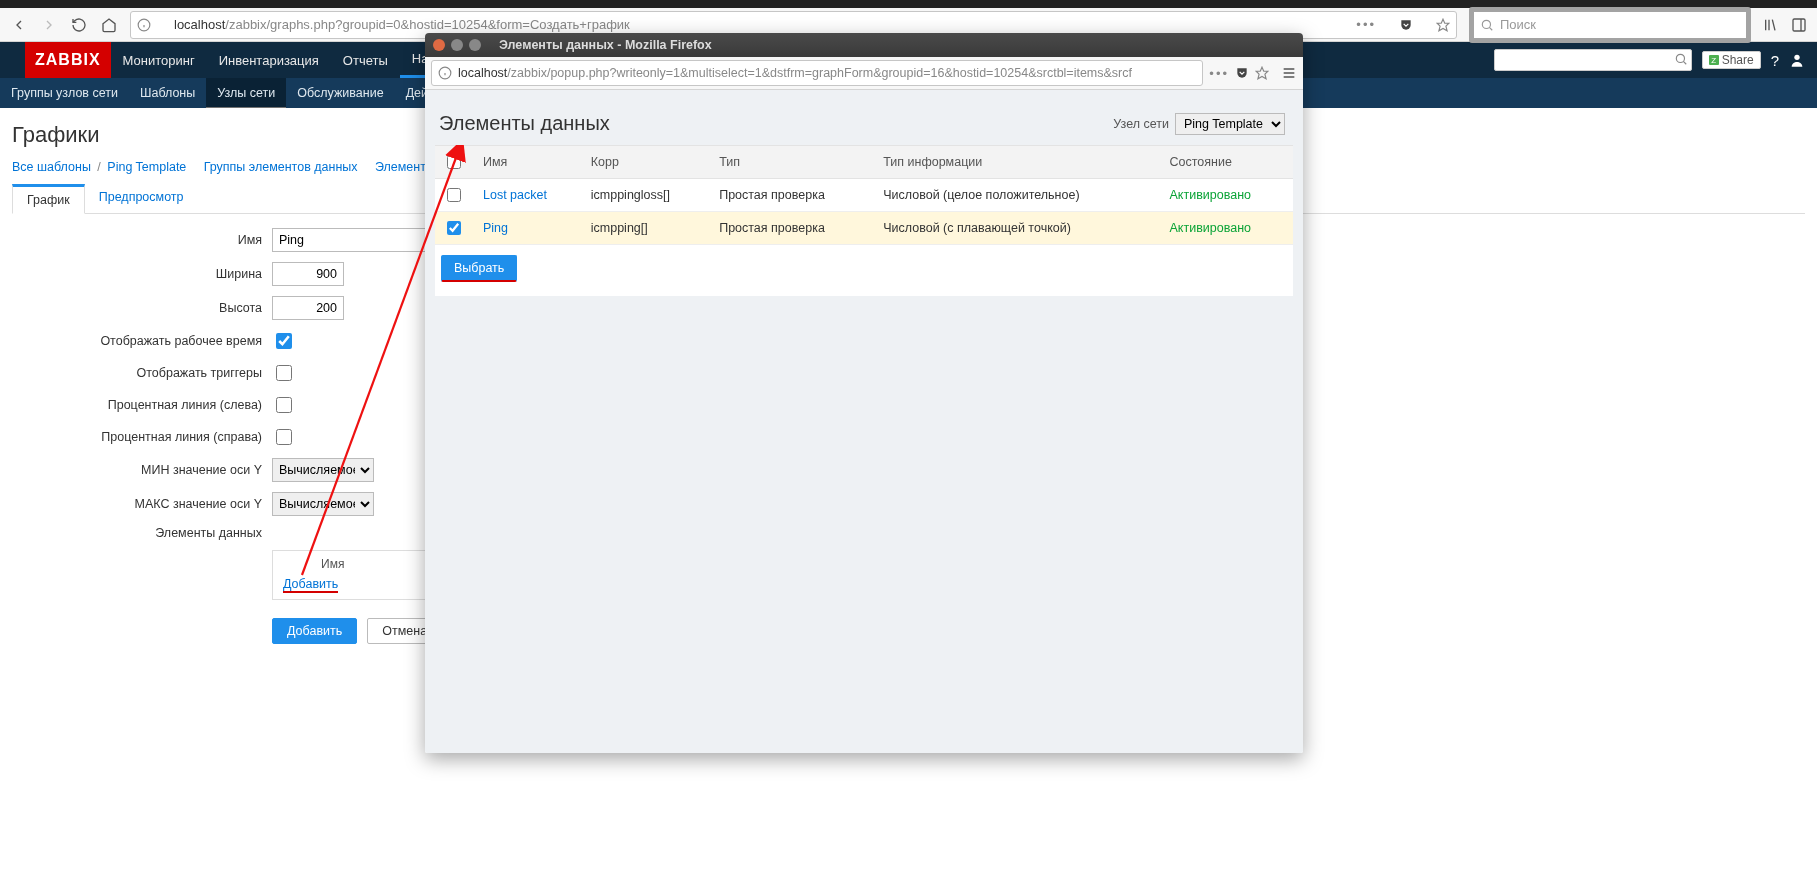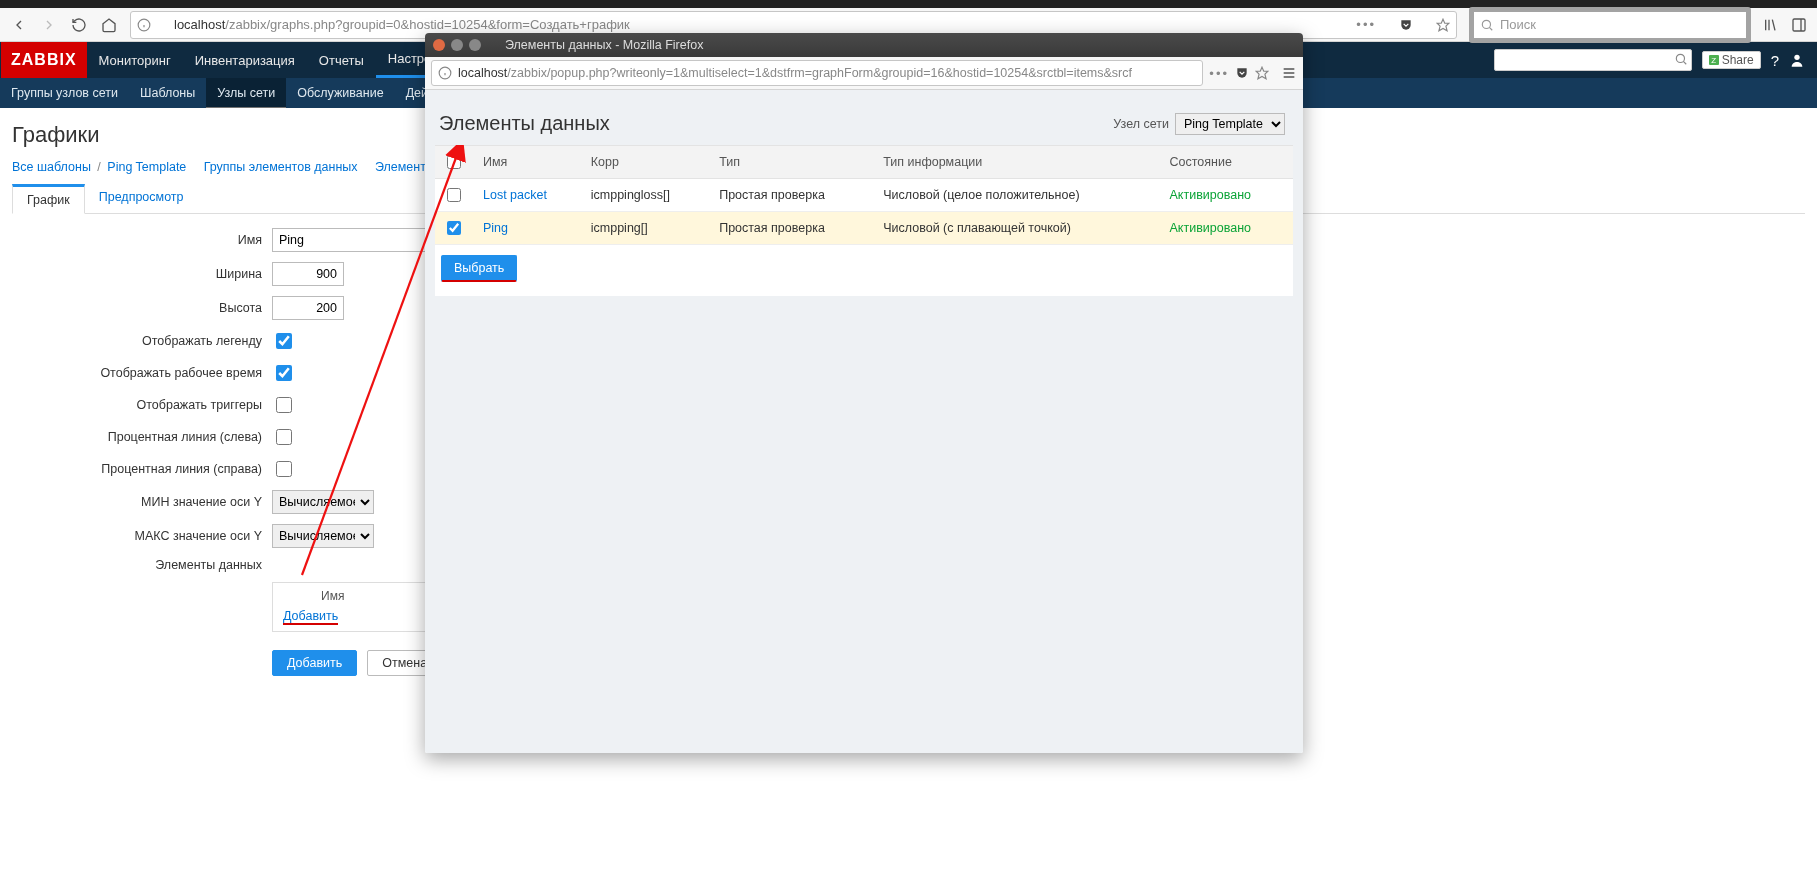--- a/index.html
+++ b/index.html
@@ -89,21 +89,21 @@
   }
   .zbx-logo {
     background: #d40000;
     color: #fff;
     font-weight: bold;
     letter-spacing: 1px;
     font-size: 16px;
     padding: 0 10px;
     display: flex;
     align-items: center;
-    margin-left: 1px;
+    margin-left: 25px;
   }
   .zbx-nav1 .tab {
     padding: 0 12px;
     display: flex;
     align-items: center;
     color: #e8e8e8;
     font-size: 13px;
   }
   .zbx-nav1 .tab.active { border-bottom: 3px solid #1f8feb; }
   .zbx-nav1 .search-right {
@@ -479,24 +479,20 @@
     </div>
     <div class="form-row">
       <label>Ширина</label>
       <input type="text" class="xnum" value="900" style="">
     </div>
     <div class="form-row">
       <label>Высота</label>
       <input type="text" class="xnum" value="200" style="">
     </div>
     <div class="form-row">
-      <label>Отображать легенду</label>
-      <input type="checkbox" checked="" style="">
-    </div>
-    <div class="form-row">
       <label>Отображать рабочее время</label>
       <input type="checkbox" checked="" style="">
     </div>
     <div class="form-row">
       <label>Отображать триггеры</label>
       <input type="checkbox" style="">
     </div>
     <div class="form-row">
       <label>Процентная линия (слева)</label>
       <input type="checkbox" style="">
@@ -525,21 +521,21 @@
       <button type="button" class="btn-secondary">Отмена</button>
     </div>
   </form>
 </div>
 
 <div class="popup">
   <div class="title-bar">
     <span class="wbtn close"></span>
     <span class="wbtn"></span>
     <span class="wbtn"></span>
-    <span style="margin-left:18px;font-weight:normal;">Элементы данных - Mozilla Firefox</span>
+    <span style="margin-left:12px;font-weight:bold;">Элементы данных - Mozilla Firefox</span>
   </div>
   <div class="address">
     <div class="url-box">
       <svg width="14" height="14" viewBox="0 0 24 24" fill="none" stroke="#888" stroke-width="2">
           <circle cx="12" cy="12" r="10"></circle>
           <line x1="12" y1="8" x2="12" y2="8"></line>
           <line x1="12" y1="12" x2="12" y2="16"></line>
         </svg>
       <span><span class="host">localhost</span><span>/zabbix/popup.php?writeonly=1&amp;multiselect=1&amp;dstfrm=graphForm&amp;groupid=16&amp;hostid=10254&amp;srctbl=items&amp;srcf</span></span>
     </div>

